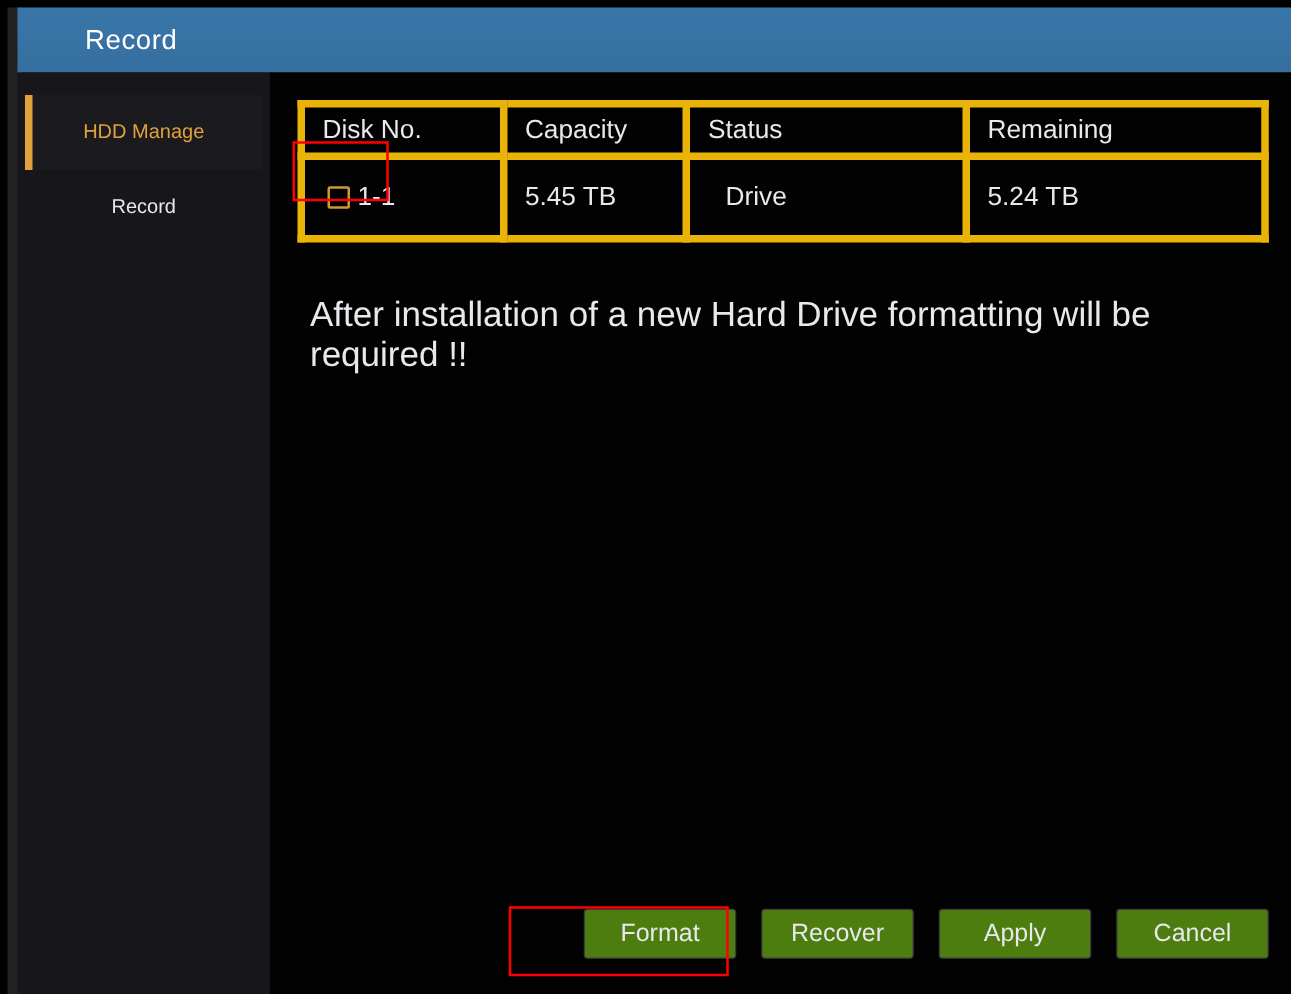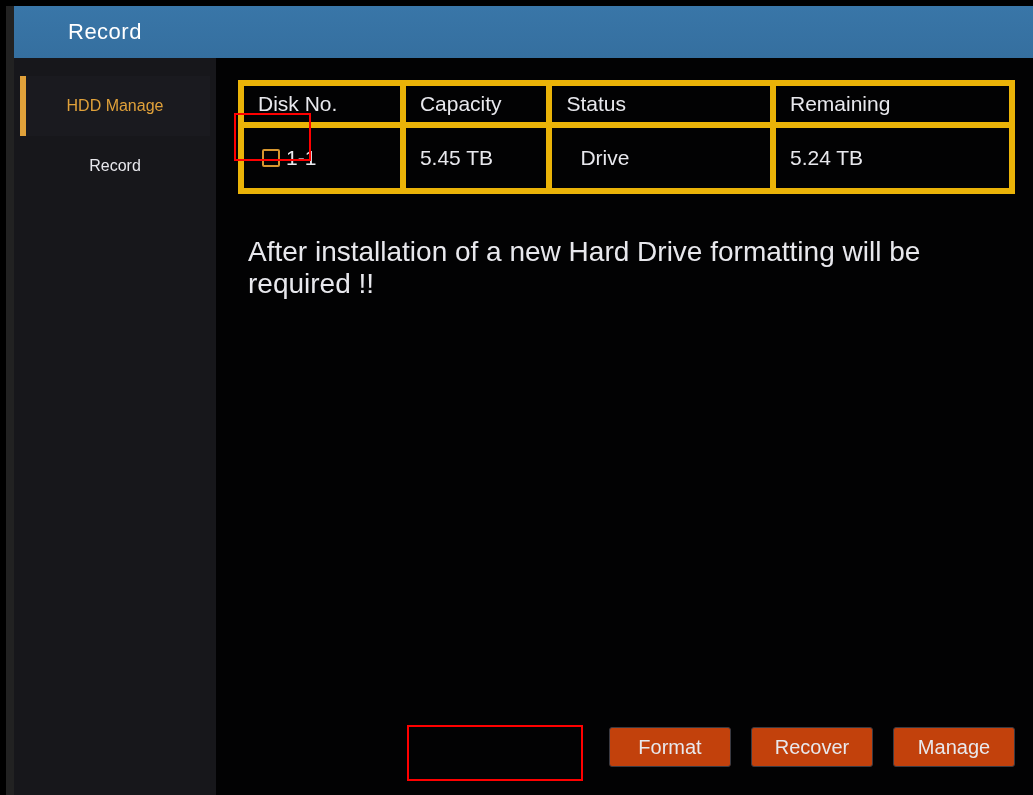--- a/index.html
+++ b/index.html
@@ -115,21 +115,21 @@
     .buttons {
       position: absolute;
       bottom: 28px;
       right: 18px;
       display: flex;
       gap: 20px;
     }
     .btn {
       min-width: 122px;
       height: 40px;
-      background: #c2410c;
+      background: #4d7c0f;
       border: 1px solid #3a3a42;
       color: #e8e8ed;
       font-size: 20px;
       display: flex;
       align-items: center;
       justify-content: center;
       border-radius: 3px;
       cursor: pointer;
     }
     .highlight-format {
@@ -184,17 +184,18 @@
     </tbody>
   </table>
 
   <div class="highlight-checkbox"></div>
 
   <div class="warning">After installation of a new Hard Drive formatting will be required !!</div>
 
   <div class="buttons">
     <div class="btn">Format</div>
     <div class="btn">Recover</div>
-    <div class="btn">Manage</div>
+    <div class="btn">Apply</div>
+    <div class="btn">Cancel</div>
   </div>
 
   <div class="highlight-format"></div>
 </div>
 
 </body></html>

